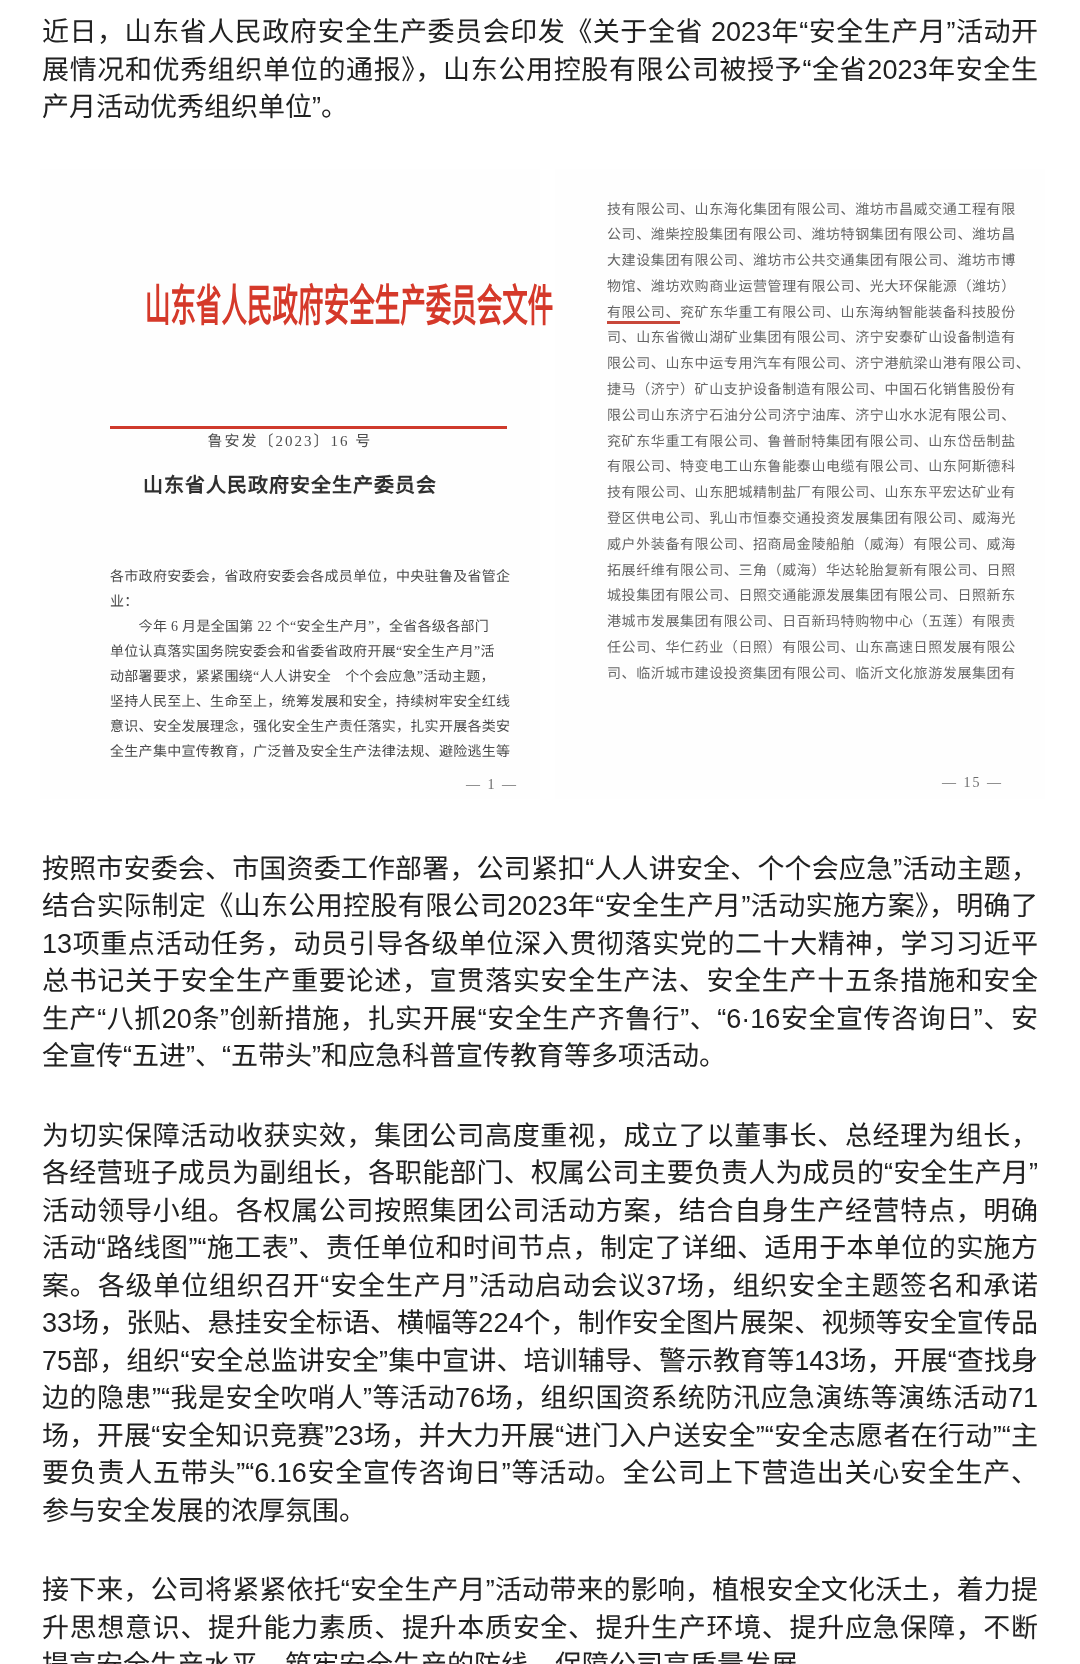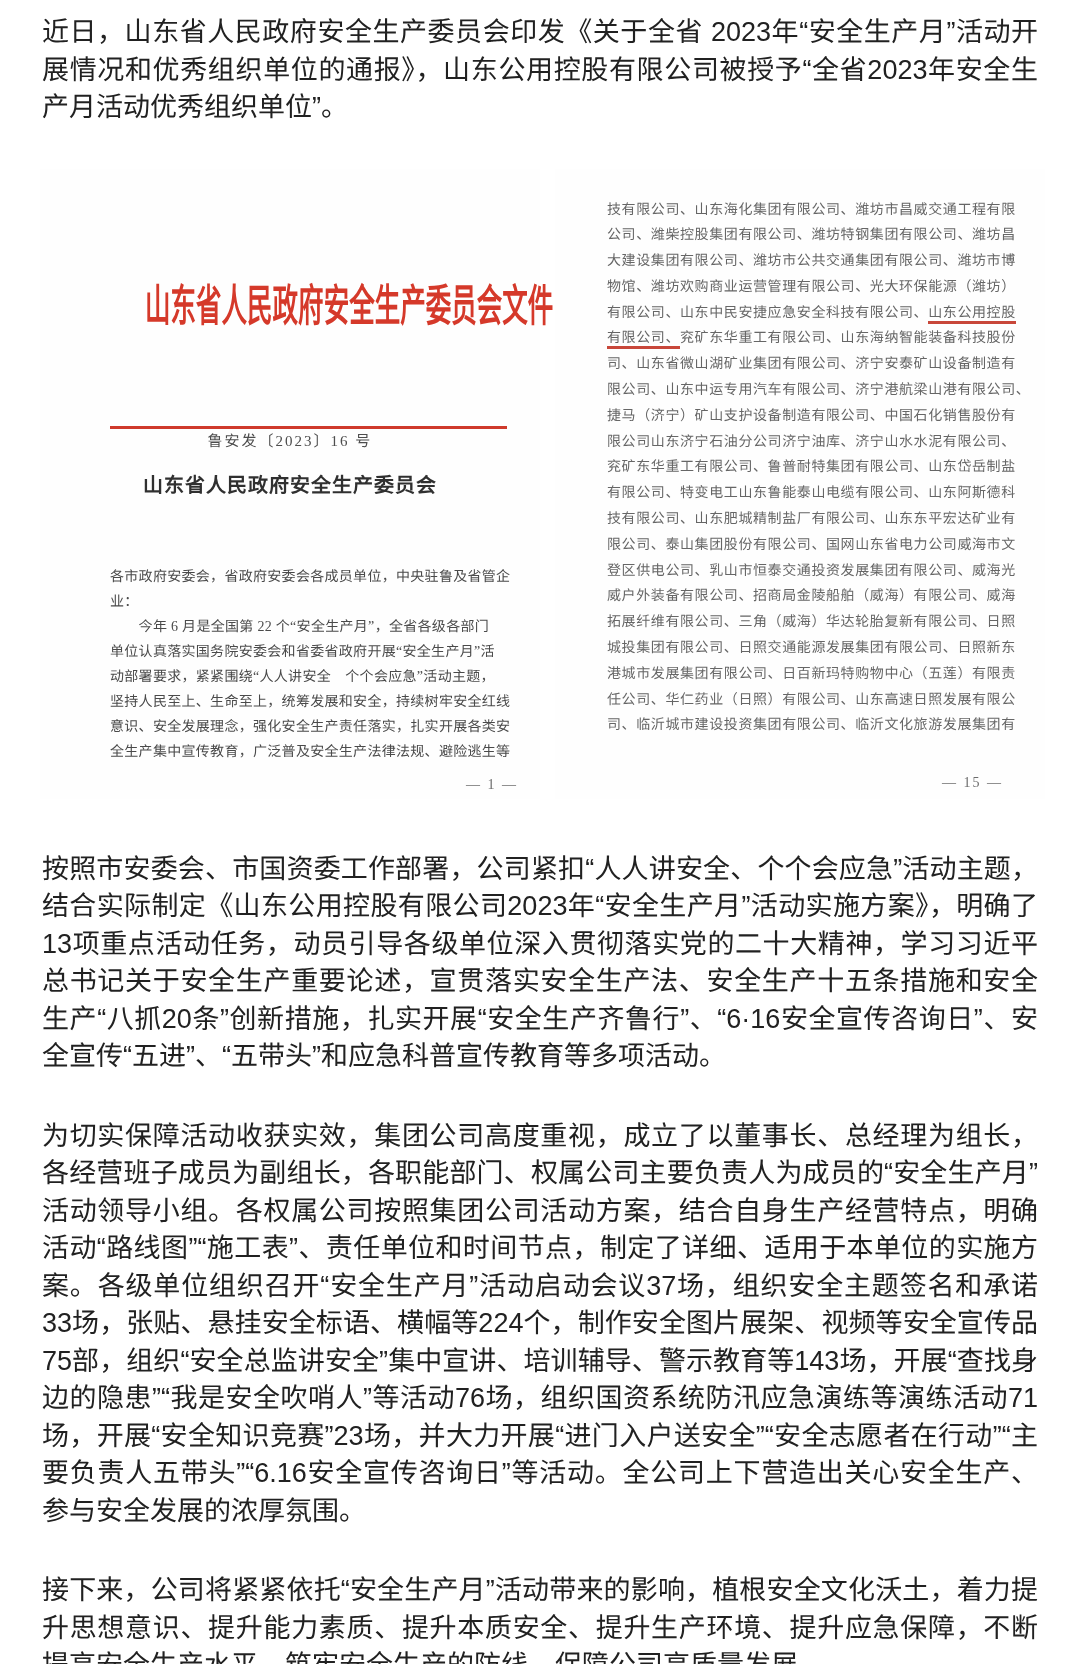--- a/index.html
+++ b/index.html
@@ -103,30 +103,28 @@
         </div>
       <div class="page-num left-num">— 1 —</div>
     </div>
 
     <div class="scan-page right">
       <div class="right-text">
           <div class="scan-line"><span>技有限公司、山东海化集团有限公司、潍坊市昌威交通工程有限</span></div>
           <div class="scan-line"><span>公司、潍柴控股集团有限公司、潍坊特钢集团有限公司、潍坊昌</span></div>
           <div class="scan-line"><span>大建设集团有限公司、潍坊市公共交通集团有限公司、潍坊市博</span></div>
           <div class="scan-line"><span>物馆、潍坊欢购商业运营管理有限公司、光大环保能源（潍坊）</span></div>
-          <div class="scan-line"><span>有限公司、山东中民安捷应急安全科技有限公司、</span><span class="red-underline" style="border-bottom-color: rgb(200, 71, 58);">山东公用控股</span></div>
           <div class="scan-line"><span class="red-underline" style="border-bottom-color: rgb(200, 71, 58);">有限公司、</span><span>兖矿东华重工有限公司、山东海纳智能装备科技股份</span></div>
           <div class="scan-line"><span>司、山东省微山湖矿业集团有限公司、济宁安泰矿山设备制造有</span></div>
           <div class="scan-line"><span>限公司、山东中运专用汽车有限公司、济宁港航梁山港有限公司、</span></div>
           <div class="scan-line"><span>捷马（济宁）矿山支护设备制造有限公司、中国石化销售股份有</span></div>
           <div class="scan-line"><span>限公司山东济宁石油分公司济宁油库、济宁山水水泥有限公司、</span></div>
           <div class="scan-line"><span>兖矿东华重工有限公司、鲁普耐特集团有限公司、山东岱岳制盐</span></div>
           <div class="scan-line"><span>有限公司、特变电工山东鲁能泰山电缆有限公司、山东阿斯德科</span></div>
           <div class="scan-line"><span>技有限公司、山东肥城精制盐厂有限公司、山东东平宏达矿业有</span></div>
-          <div class="scan-line"><span>限公司、泰山集团股份有限公司、国网山东省电力公司威海市文</span></div>
           <div class="scan-line"><span>登区供电公司、乳山市恒泰交通投资发展集团有限公司、威海光</span></div>
           <div class="scan-line"><span>威户外装备有限公司、招商局金陵船舶（威海）有限公司、威海</span></div>
           <div class="scan-line"><span>拓展纤维有限公司、三角（威海）华达轮胎复新有限公司、日照</span></div>
           <div class="scan-line"><span>城投集团有限公司、日照交通能源发展集团有限公司、日照新东</span></div>
           <div class="scan-line"><span>港城市发展集团有限公司、日百新玛特购物中心（五莲）有限责</span></div>
           <div class="scan-line"><span>任公司、华仁药业（日照）有限公司、山东高速日照发展有限公</span></div>
           <div class="scan-line"><span>司、临沂城市建设投资集团有限公司、临沂文化旅游发展集团有</span></div>
         </div>
       <div class="page-num right-num">— 15 —</div>
     </div>

